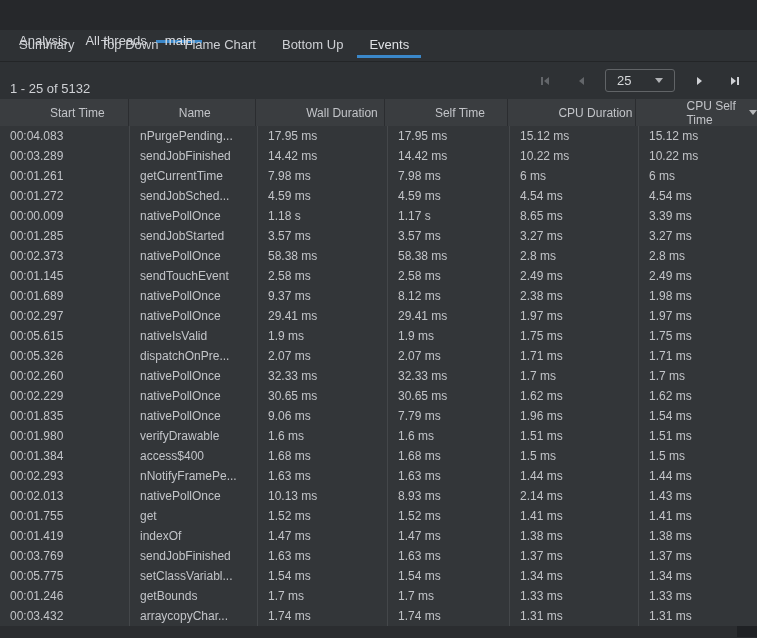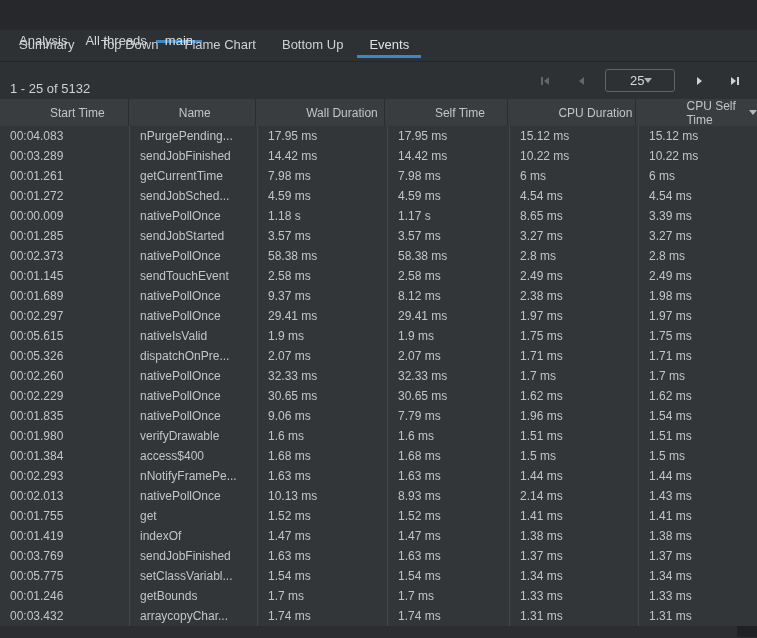--- a/index.html
+++ b/index.html
@@ -57,21 +57,21 @@
     cursor:pointer;
   }
   .pg-btn svg { display:block; }
   .pg-btn .glyph { fill:#cfd1d5; }
   .pg-btn.disabled .glyph { fill:#63666a; }
   .pg-gap { width:12px; }
   .page-size {
     width:70px; height:23px;
     border:1px solid #616467; border-radius:3px;
     display:flex; align-items:center;
-    padding:0 24px; margin:0 12px;
+    padding:0 11px; margin:0 12px;
     font-size:13px; color:#d6d8da;
     background:transparent; cursor:pointer;
   }
   .page-size .caret {
     margin-left:auto;
     width:0; height:0;
     border-left:4px solid transparent;
     border-right:4px solid transparent;
     border-top:5px solid #b0b2b5;
   }

